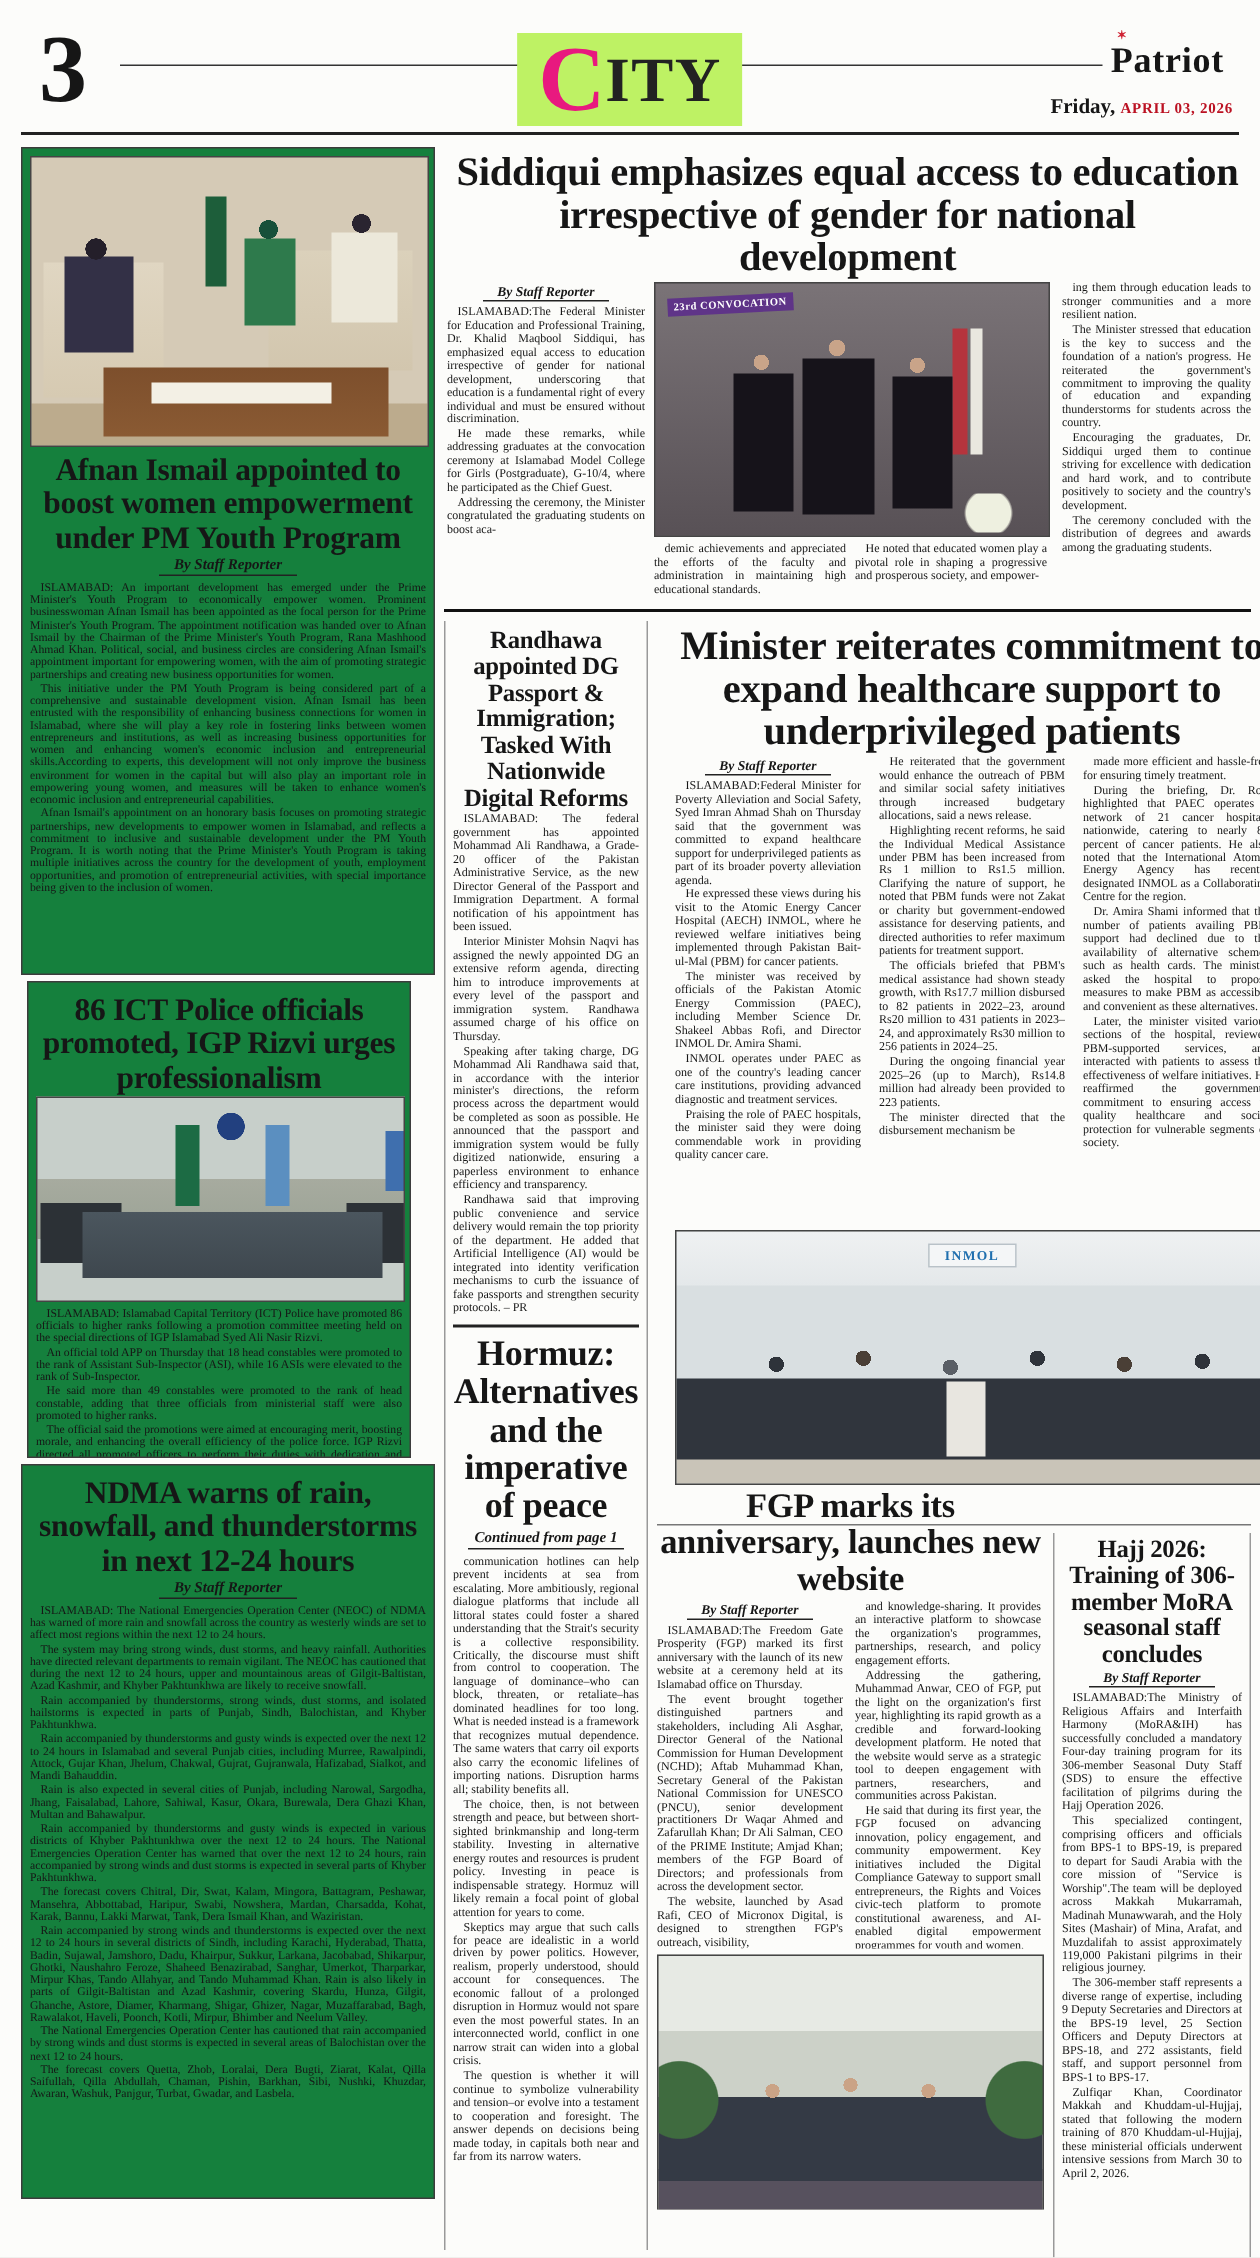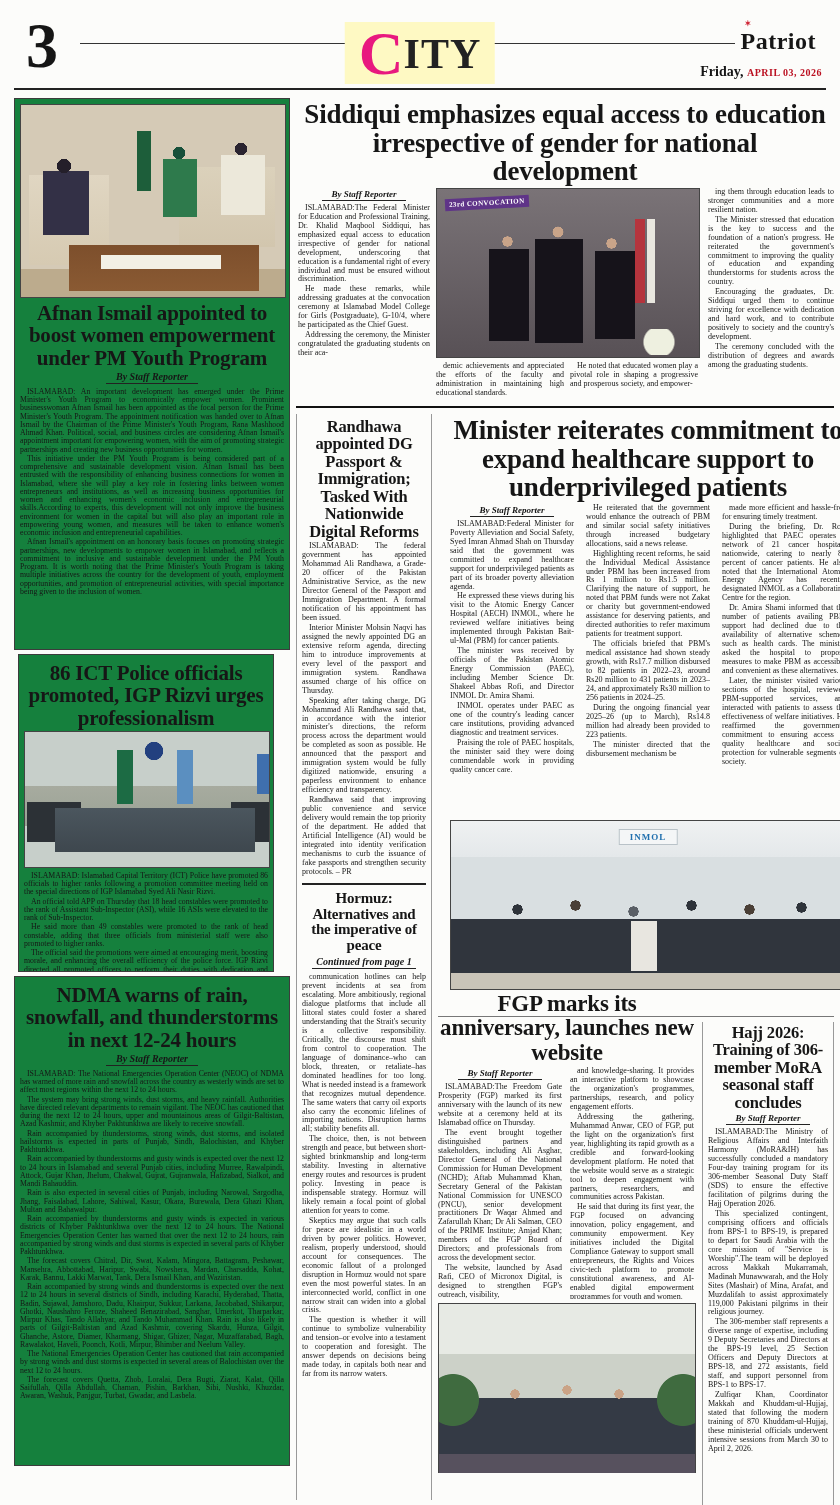--- a/index.html
+++ b/index.html
@@ -3,39 +3,39 @@
 <meta charset="utf-8">
 <style>
   html,body{margin:0;padding:0;background:#e8e8e4;}
   .page{position:relative;width:840px;height:1505px;margin:0 auto;background:#fcfcfa;
         font-family:"Liberation Serif",serif;color:#161616;overflow:hidden;}
   .box{position:absolute;border:1px solid #3c3c3c;padding:5px;box-sizing:border-box;overflow:hidden;background:#15803d;}
   .col{position:absolute;box-sizing:border-box;overflow:hidden;}
   
   .page-num{position:absolute;left:26px;top:14px;font-size:64px;font-weight:700;line-height:1;}
   .hdr-rule-long{position:absolute;left:80px;top:43px;width:676px;height:1px;background:#333;}
-  .city{position:absolute;left:50%;top:22px;transform:translateX(-50%);background:#fef9c3;padding:0 14px;white-space:nowrap;}
+  .city{position:absolute;left:50%;top:22px;transform:translateX(-50%);background:#bef264;padding:0 14px;white-space:nowrap;}
   .city-c{font-size:62px;font-weight:700;color:#e8197f;line-height:1;vertical-align:-6px;}
   .city-rest{font-size:42px;font-weight:700;color:#222;letter-spacing:1px;}
   .masthead{position:absolute;right:18px;top:28px;background:#fcfcfa;padding:0 6px;font-size:24px;font-weight:700;letter-spacing:.5px;}
   .mast-mark{position:absolute;left:10px;top:-9px;font-size:8px;color:#cf2233;}
   .date{position:absolute;right:18px;top:64px;font-size:14px;}
   .date-day{font-weight:700;}
   .date-rest{color:#bb1122;font-size:10px;font-weight:700;letter-spacing:.5px;}
   .hdr-rule-bottom{position:absolute;left:14px;top:88px;width:812px;height:2px;background:#222;}
   
   .para{margin:0 0 1px 0;text-indent:7px;text-align:justify;}
   .lc .para{font-size:7.8px;line-height:1.06;}
   .nc .para{font-size:8px;line-height:1.12;}
   .hl{font-weight:700;text-align:center;letter-spacing:-0.2px;margin:2px 0 2px;line-height:1.06;}
   .hl-lg{font-size:27px;}
   .hl-md{font-size:21px;}
   .hl-fgp{font-size:23px;}
   .hl-sm{font-size:16.5px;}
-  .hl-hz{font-size:15px;}
+  .hl-hz{font-size:24px;}
   .byline{display:block;width:fit-content;margin:2px auto 4px;padding:0 10px 1px;
           font-size:10px;font-weight:700;font-style:italic;border-bottom:1.5px solid #222;text-align:center;}
   .byline.small{font-size:9px;margin:1px auto 3px;}
   .continued{display:block;width:fit-content;margin:2px auto 4px;padding:0 4px 1px;
           font-size:10px;font-weight:700;font-style:italic;border-bottom:1.5px solid #222;text-align:center;}
   .divider{border:none;border-top:2px solid #222;margin:6px 0;}
   .thin-rule{position:absolute;height:1px;background:#777;}
   
   .photo{position:relative;border:1px solid #444;overflow:hidden;background-repeat:no-repeat;margin:0 0 4px 0;}
   .photo-banner{position:absolute;color:#fff;background:#5f3488;font-size:7px;font-weight:700;
@@ -160,21 +160,21 @@
   </section>
 
   <section class="col nc" style="left:296px;top:98px;width:538px;height:310px;border-bottom:2px solid #111;padding:0 2px;">
     <h1 class="hl hl-lg">Siddiqui emphasizes equal access to education irrespective of gender for national development</h1>
     <div style="position:relative;height:228px;">
       <div class="col nc" style="left:0;top:0;width:132px;height:228px;">
         <span class="byline small">By Staff Reporter</span>
         <div>
             <p class="para">ISLAMABAD:The Federal Minister for Education and Professional Training, Dr. Khalid Maqbool Siddiqui, has emphasized equal access to education irrespective of gender for national development, underscoring that education is a fundamental right of every individual and must be ensured without discrimination.</p>
             <p class="para">He made these remarks, while addressing graduates at the convocation ceremony at Islamabad Model College for Girls (Postgraduate), G-10/4, where he participated as the Chief Guest.</p>
-            <p class="para">Addressing the ceremony, the Minister congratulated the graduating students on their aca-</p>
+            <p class="para">Addressing the ceremony, the Minister congratulated the graduating students on boost aca-</p>
           </div>
       </div>
       <div class="col" style="left:138px;top:0;width:264px;height:228px;">
         <div class="photo convo-photo" style="width:262px;">
           <span class="photo-banner" style="left:8px;top:8px;">23rd CONVOCATION</span>
         </div>
         <div class="col nc" style="left:0;top:174px;width:128px;height:54px;">
             <p class="para">demic achievements and appreciated the efforts of the faculty and administration in maintaining high educational standards.</p>
           </div>
         <div class="col nc" style="left:134px;top:174px;width:128px;height:54px;">

